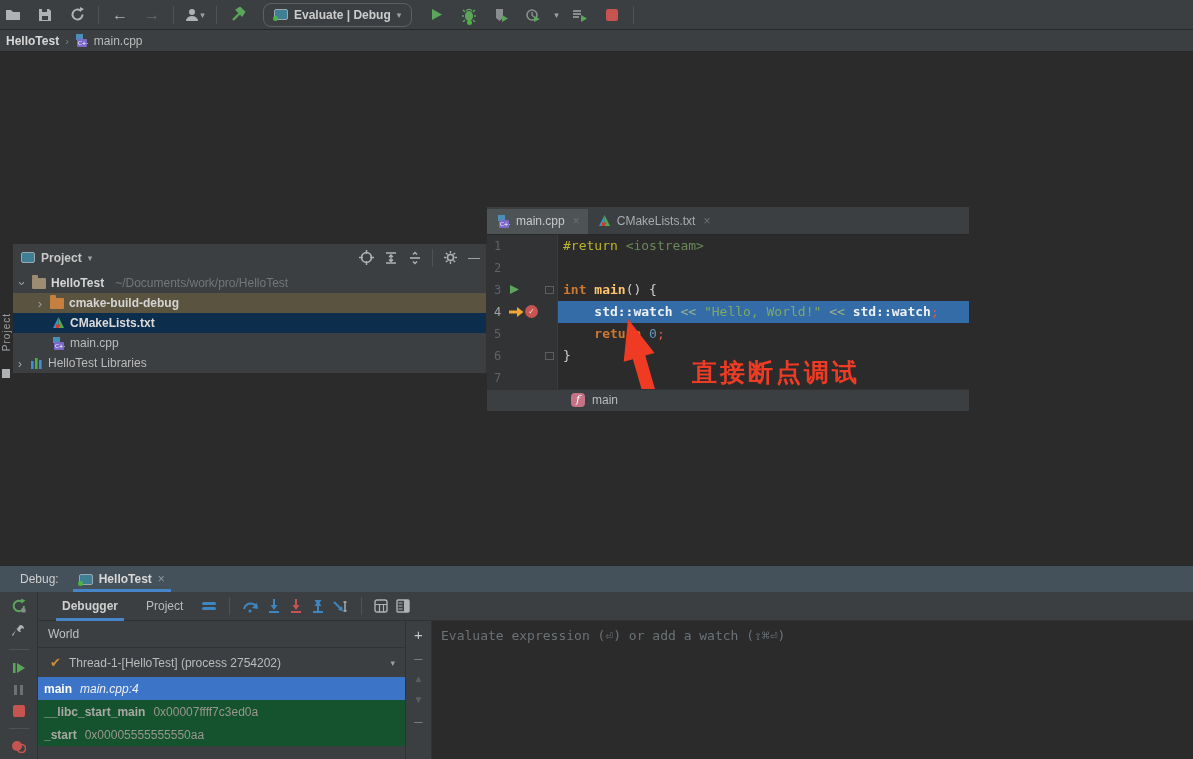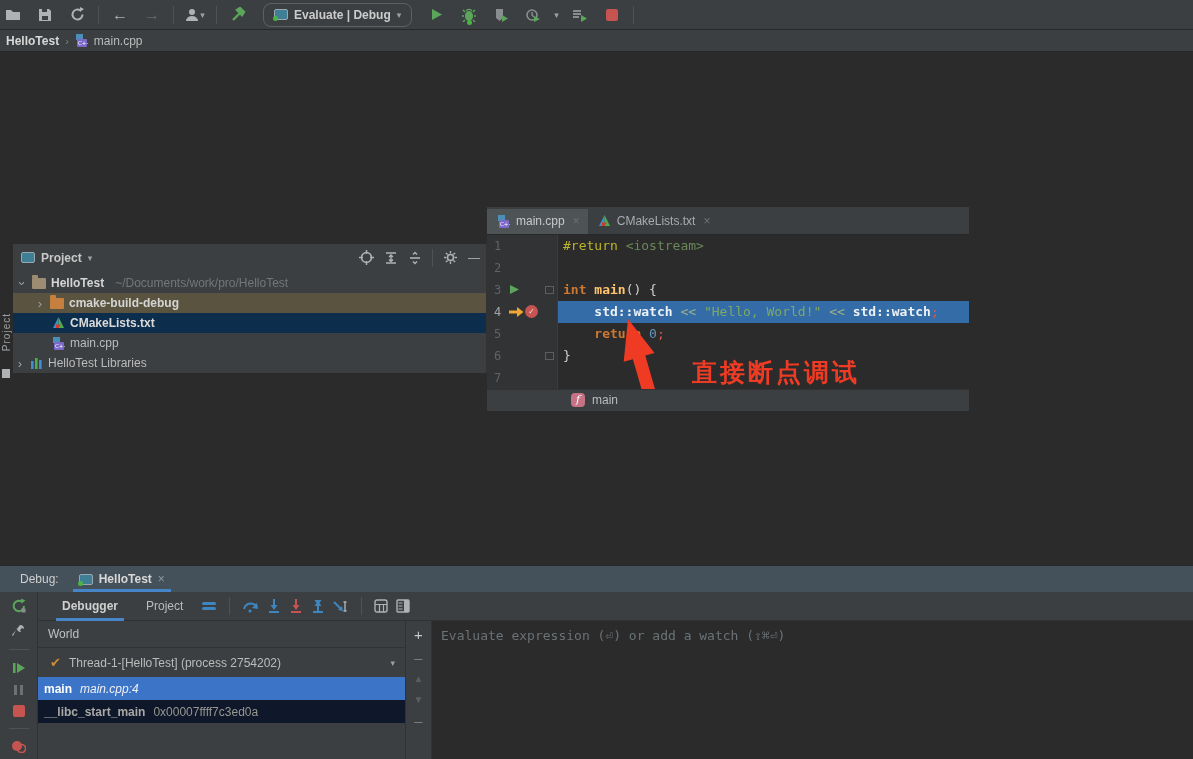--- a/index.html
+++ b/index.html
@@ -108,21 +108,21 @@
   .dcontent { flex:1; display:flex; }
   .frames { width:367px; display:flex; flex-direction:column; }
   .frames-h { height:27px; display:flex; align-items:center; padding-left:10px; border-bottom:1px solid #323232; color:#C0C0C0; }
   .thread-row { height:29px; display:flex; align-items:center; gap:8px; padding:0 10px 0 12px; }
   .thread-row .check { color:#CE8E36; font-size:13px; }
   .thread-row .caret { margin-left:auto; }
   .frow { height:23px; display:flex; align-items:center; gap:8px; padding-left:6px; font-size:12px; }
   .frow.sel { background:#3C74C8; color:#FFFFFF; }
   .frow.sel .fname { font-weight:bold; color:#FFFFFF; }
   .frow.sel .floc { font-style:italic; color:#F0F0F0; }
-  .frow.olive { background:#0f172a; }
+  .frow.olive { background:#14532d; }
   .frow.olive .fname { font-weight:bold; color:#A8A8A4; }
   .frow.olive .floc { color:#98978F; }
   .vars { flex:1; border-left:1px solid #323232; display:flex; flex-direction:column; }
   .vars-h { height:27px; display:flex; align-items:center; gap:4px; padding-left:13px; border-bottom:1px solid #323232; }
   .vtab { position:relative; height:27px; display:flex; align-items:center; gap:6px; padding:0 10px; color:#BBBBBB; }
   .vtab.active:after { content:""; position:absolute; left:6px; right:6px; bottom:0; height:2px; background:#8C9196; }
   .gdbicon { width:13px; height:13px; background:#313335; border:1px solid #5B5E60; border-radius:2px;
     color:#D8D8D8; font-size:8px; line-height:11px; text-align:center; font-weight:bold; }
   .vars-body { flex:1; display:flex; background:#2B2B2B; }
   .watchcol { width:26px; background:#3C3F41; border-right:1px solid #323232; display:flex; flex-direction:column;
@@ -541,20 +541,24 @@
               <span class="caret">▾</span>
             </div>
             <div class="frow sel">
               <span class="fname">main</span>
               <span class="floc">main.cpp:4</span>
             </div>
             <div class="frow olive">
               <span class="fname">__libc_start_main</span>
               <span class="floc">0x00007ffff7c3ed0a</span>
             </div>
+            <div class="frow olive">
+              <span class="fname">_start</span>
+              <span class="floc">0x00005555555550aa</span>
+            </div>
           </div>
 
           <div class="vars">
             <div class="vars-body">
               <div class="watchcol">
                 <span class="wplus">+</span>
                 <span class="wminus">–</span>
                 <span class="warr">▲</span>
                 <span class="warr">▼</span>
                 <span class="wminus">–</span>

